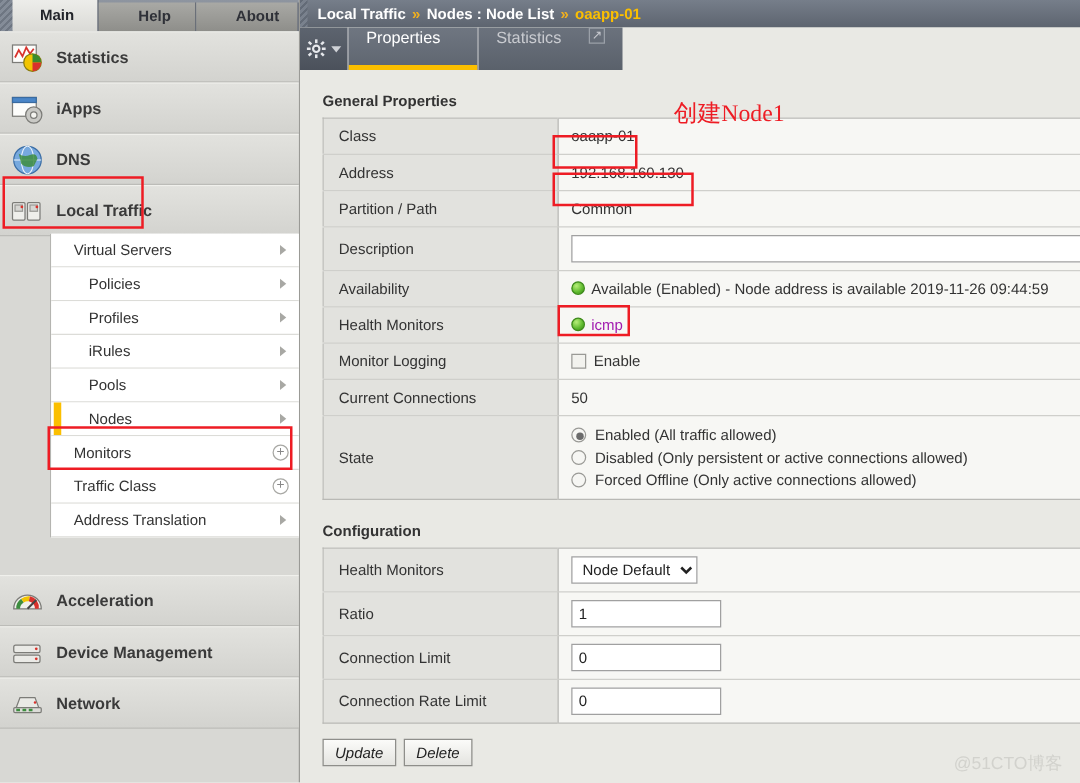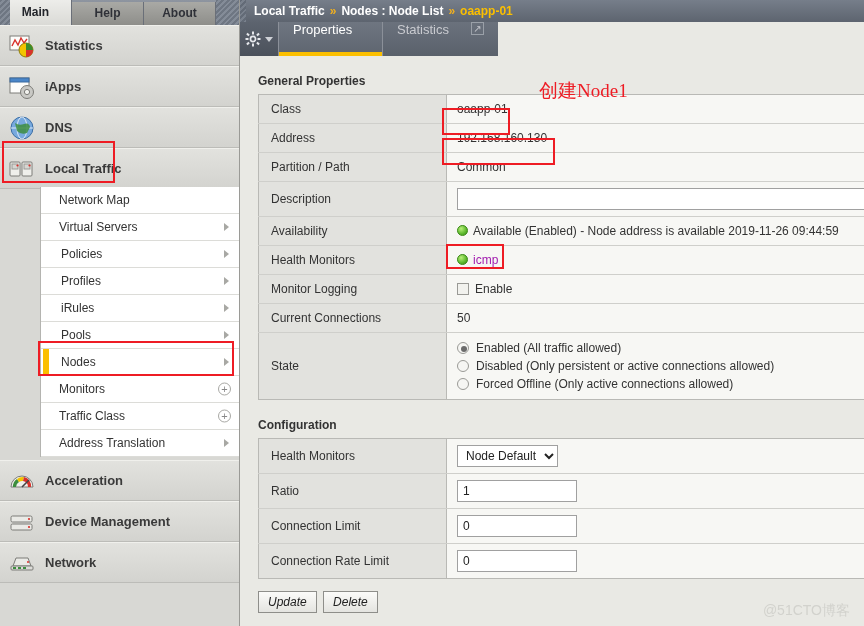--- a/index.html
+++ b/index.html
@@ -29,21 +29,21 @@
     display: flex;
     align-items: flex-end;
     position: relative;
   }
   #top-tabs::before {
     content: ""; position: absolute; left: 0; top: 0; bottom: 0; width: 10px;
     background: repeating-linear-gradient(135deg, #6e7682 0 2px, #848c98 2px 4px);
   }
   .ttab {
     height: 23px; line-height: 23px;
-    padding: 0 16px;
+    padding: 0 32px;
     font-size: 12px; font-weight: bold;
     color: #2f3138;
     background: linear-gradient(#a9a9a5, #8e8e8a);
     border-right: 1px solid #6a6f78;
     cursor: pointer;
     text-align: center;
     min-width: 72px;
   }
   .ttab.active {
     background: linear-gradient(#ededea, #dadad6);
@@ -80,21 +80,21 @@
   .sub {
     height: 27px;
     display: flex; align-items: center;
     padding-left: 18px;
     border-bottom: 1px solid #dcdcd8;
     background: #fff;
     font-size: 12px; color: #333;
     cursor: pointer;
     position: relative;
   }
-  .sub.indent { padding-left: 20px; }
+  .sub.indent { padding-left: 30px; }
   .sub.selected::before {
     content: ""; position: absolute; left: 2px; top: 0; bottom: 0;
     width: 6px; background: #fbbf00;
   }
   .sub .arrow {
     position: absolute; right: 10px; top: 50%; transform: translateY(-50%);
     width: 0; height: 0;
     border-left: 5px solid #a8a8a4;
     border-top: 4px solid transparent;
     border-bottom: 4px solid transparent;
@@ -375,23 +375,20 @@
         <rect x="10" y="18" width="3" height="2" fill="#3d8d3f"></rect>
         <rect x="15" y="18" width="3" height="2" fill="#3d8d3f"></rect>
         <circle cx="20" cy="13" r="1" fill="#d8322c"></circle>
       </svg>
     </span>
     <span class="mod-label">Network</span>
   </div>
 
 
   <div id="submenu">
-    <div class="sub">
-      <span>Network Map</span>
-    </div>
     <div class="sub">
       <span>Virtual Servers</span>
       <span class="arrow"></span>
     </div>
     <div class="sub indent">
       <span>Policies</span>
       <span class="arrow"></span>
     </div>
     <div class="sub indent">
       <span>Profiles</span>

